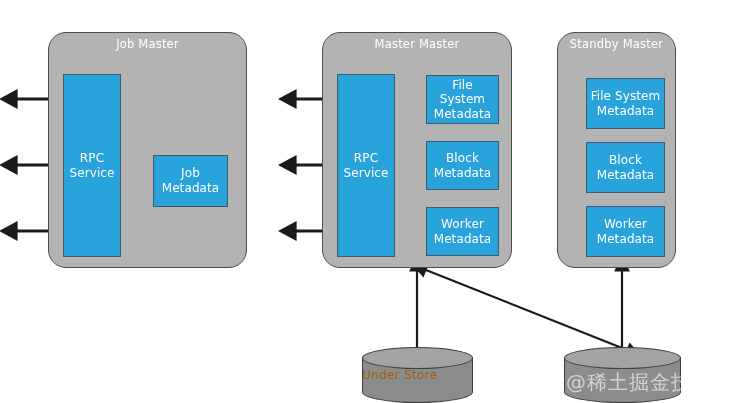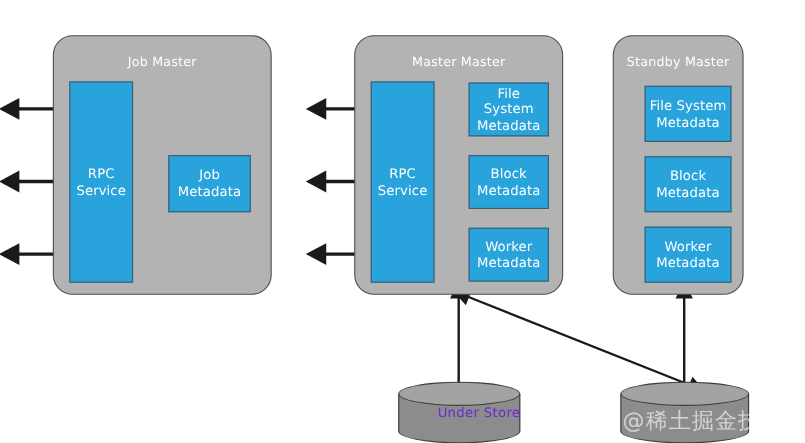--- a/index.html
+++ b/index.html
@@ -29,21 +29,21 @@
   
   .panel {
     position: absolute;
     background: #b3b3b3;
     border: 1.6px solid #4d4d4d;
     border-radius: 18px;
     box-sizing: border-box;
   }
   .panel-title {
     position: absolute;
-    top: 16px;
+    top: 4px;
     left: 0;
     right: 0;
     text-align: center;
     color: #ffffff;
     font-size: 11.5px;
     letter-spacing: 0.2px;
     white-space: nowrap;
   }
 
   
@@ -99,22 +99,22 @@
     border: 1.5px solid #3d3d3d;
     border-radius: 50%;
     box-sizing: border-box;
   }
   .cyl-label {
     position: absolute;
     left: 0;
     right: 0;
     top: 50%;
     transform: translateY(-50%);
-    text-align: right;
-    color: #6d28d9;
+    text-align: left;
+    color: #a16207;
     font-size: 12px;
     letter-spacing: 0.3px;
     z-index: 3;
     white-space: nowrap;
   }
 
   
   .watermark {
     position: absolute;
     color: rgba(255,255,255,0.62);
@@ -183,21 +183,21 @@
 
   <div class="panel" style="left:48px; top:32px; width:199px; height:236px;">
     <div class="panel-title">Job Master</div>
   </div>
   <div class="bluebox" style="left:63px; top:74px; width:58px; height:183px;">
     <span class="lbl">
       <span>RPC</span><br>
       <span>Service</span>
     </span>
   </div>
-  <div class="bluebox" style="left:153px; top:141px; width:75px; height:52px;">
+  <div class="bluebox" style="left:153px; top:155px; width:75px; height:52px;">
     <span class="lbl">
       <span>Job</span><br>
       <span>Metadata</span>
     </span>
   </div>
 
   <div class="panel" style="left:322px; top:32px; width:190px; height:236px;">
     <div class="panel-title">Master Master</div>
   </div>
   <div class="bluebox" style="left:337px; top:74px; width:58px; height:183px;">

